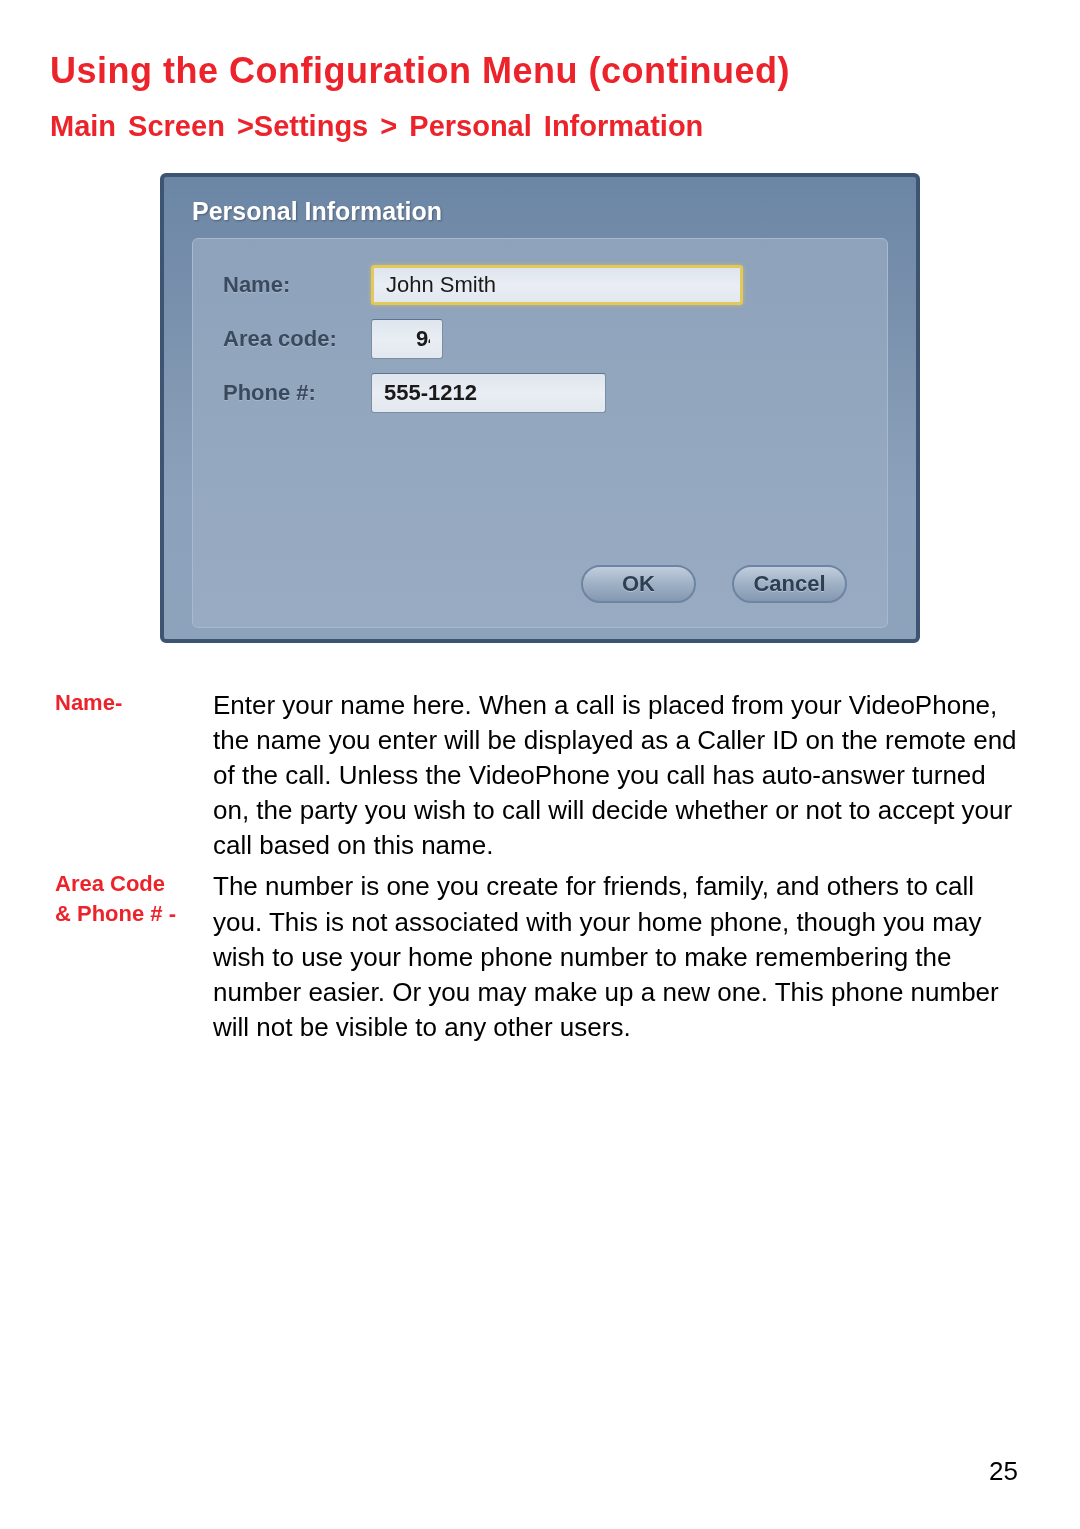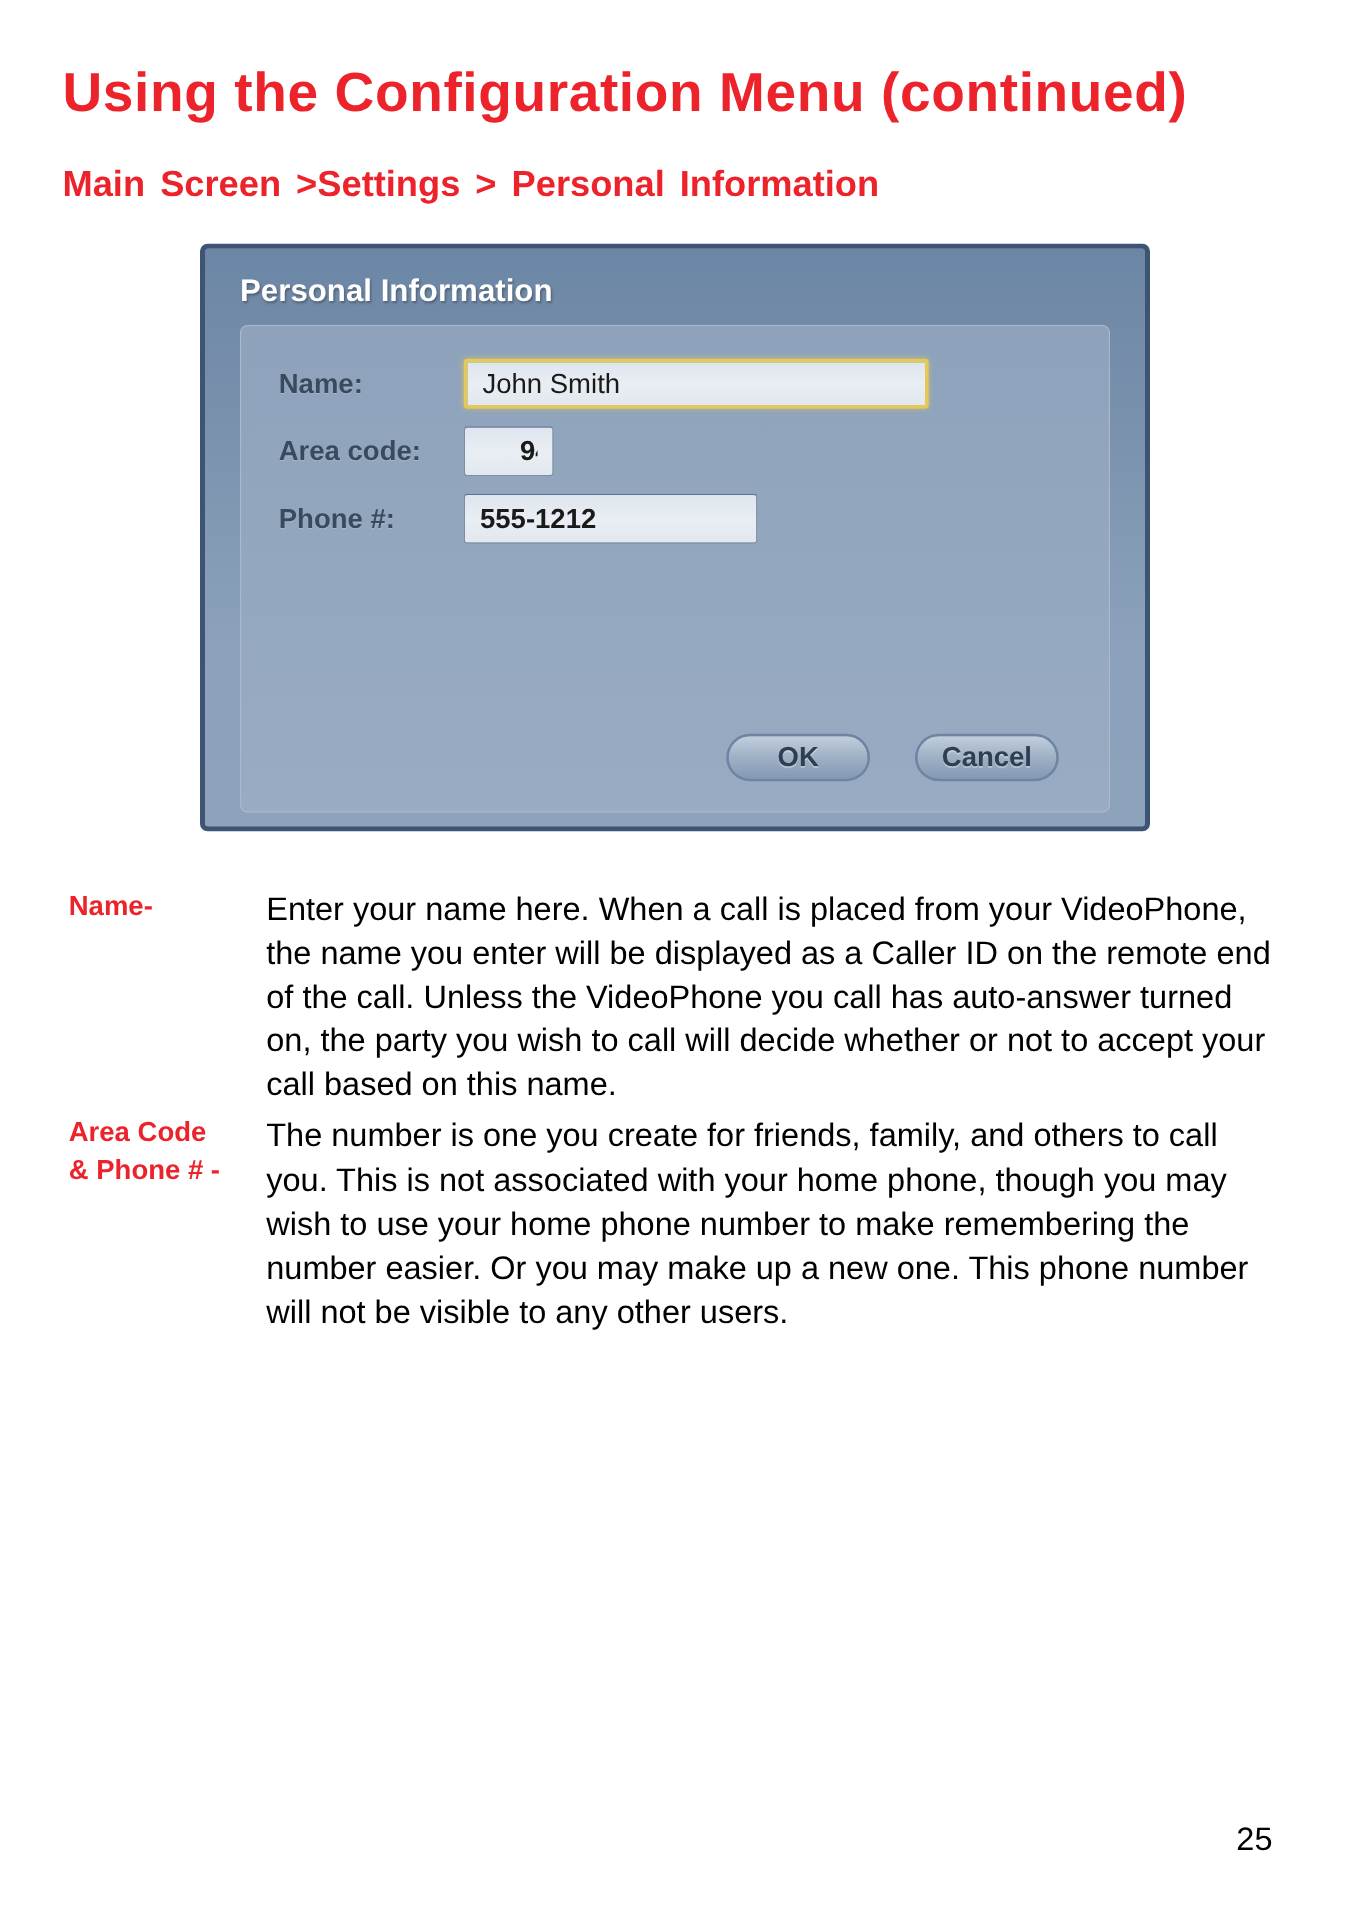--- a/index.html
+++ b/index.html
@@ -6,23 +6,23 @@
     body {
       width: 1080px;
       height: 1529px;
       background: #ffffff;
       font-family: Arial, Helvetica, sans-serif;
       padding: 50px 50px 30px 50px;
       position: relative;
     }
     .page-title {
       color: #ec232b;
-      font-size: 44px;
-      font-weight: bold;
-      margin-bottom: 32px;
+      font-size: 36px;
+      font-weight: bold;
+      margin-bottom: 18px;
       letter-spacing: 0.5px;
     }
     .breadcrumb {
       color: #ec232b;
       font-size: 29px;
       font-weight: bold;
       margin-bottom: 30px;
       word-spacing: 4px;
     }
     .screenshot-wrap {

